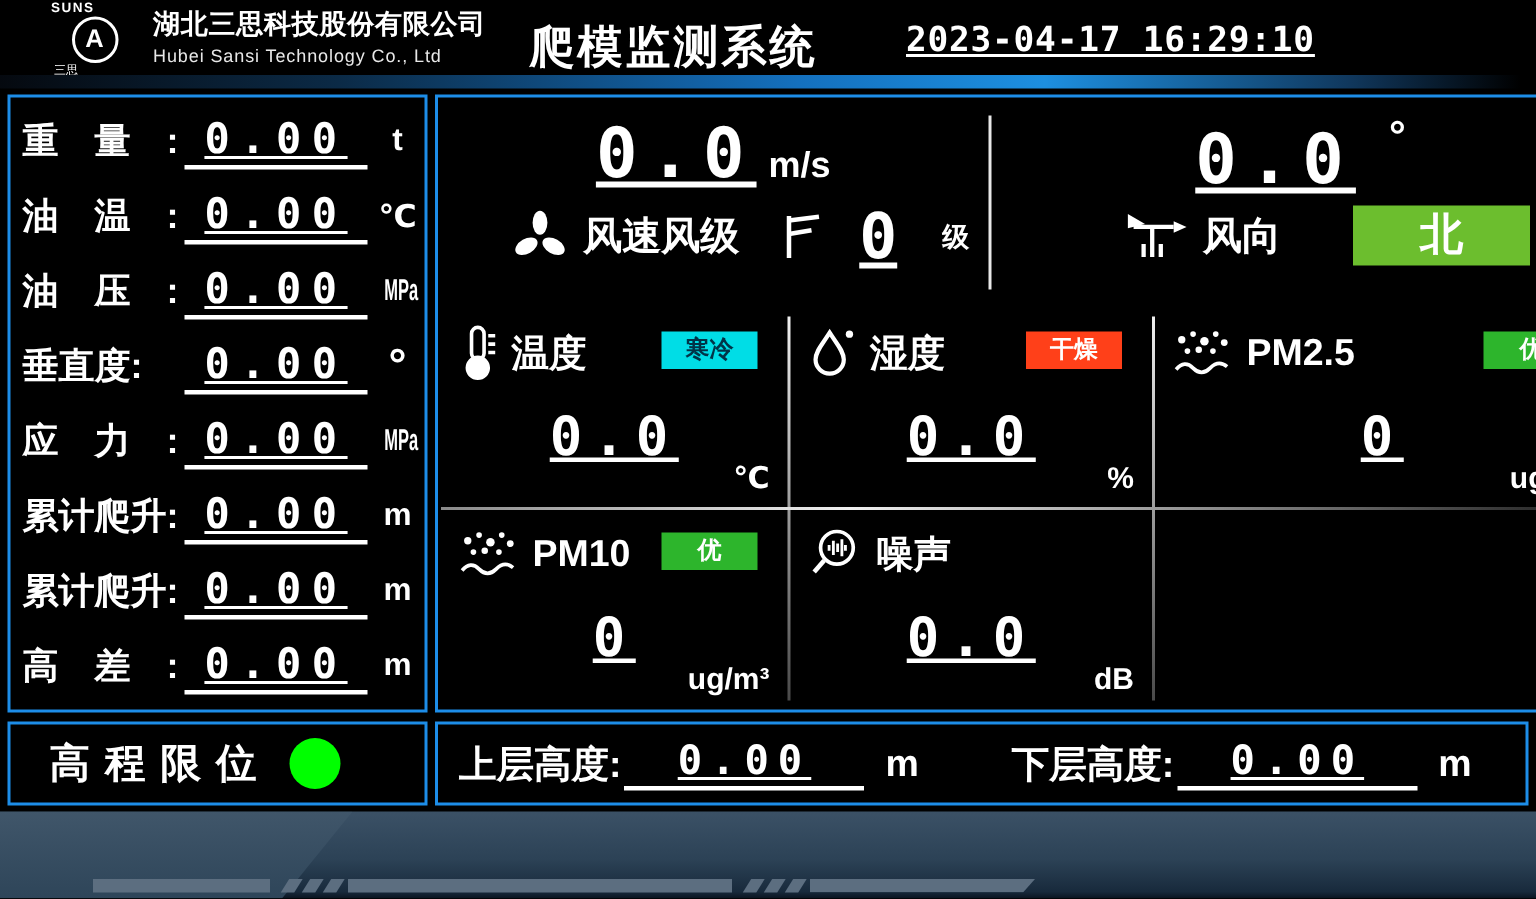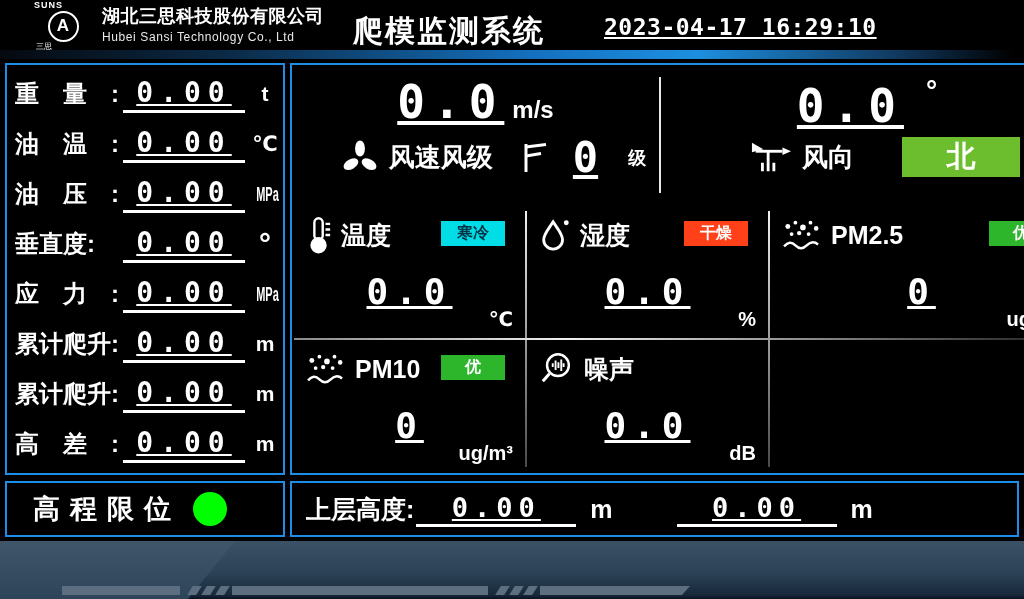--- a/index.html
+++ b/index.html
@@ -314,20 +314,21 @@
   </div>
 </div>
 
 <div class="panel heights">
   <div class="h-group">
     <span class="h-label">上层高度:</span>
     <span class="h-value mono">0.00</span>
     <span class="h-unit">m</span>
   </div>
   <div class="h-group second">
+    <span class="h-label">下层高度:</span>
     <span class="h-value mono">0.00</span>
     <span class="h-unit">m</span>
   </div>
 </div>
 
 <div class="taskbar">
   <div class="tb-diag"></div>
   <div class="stripes">
     <div class="seg" style="left:0;width:118px;"></div>
     <div class="slash" style="left:128px;"></div>

